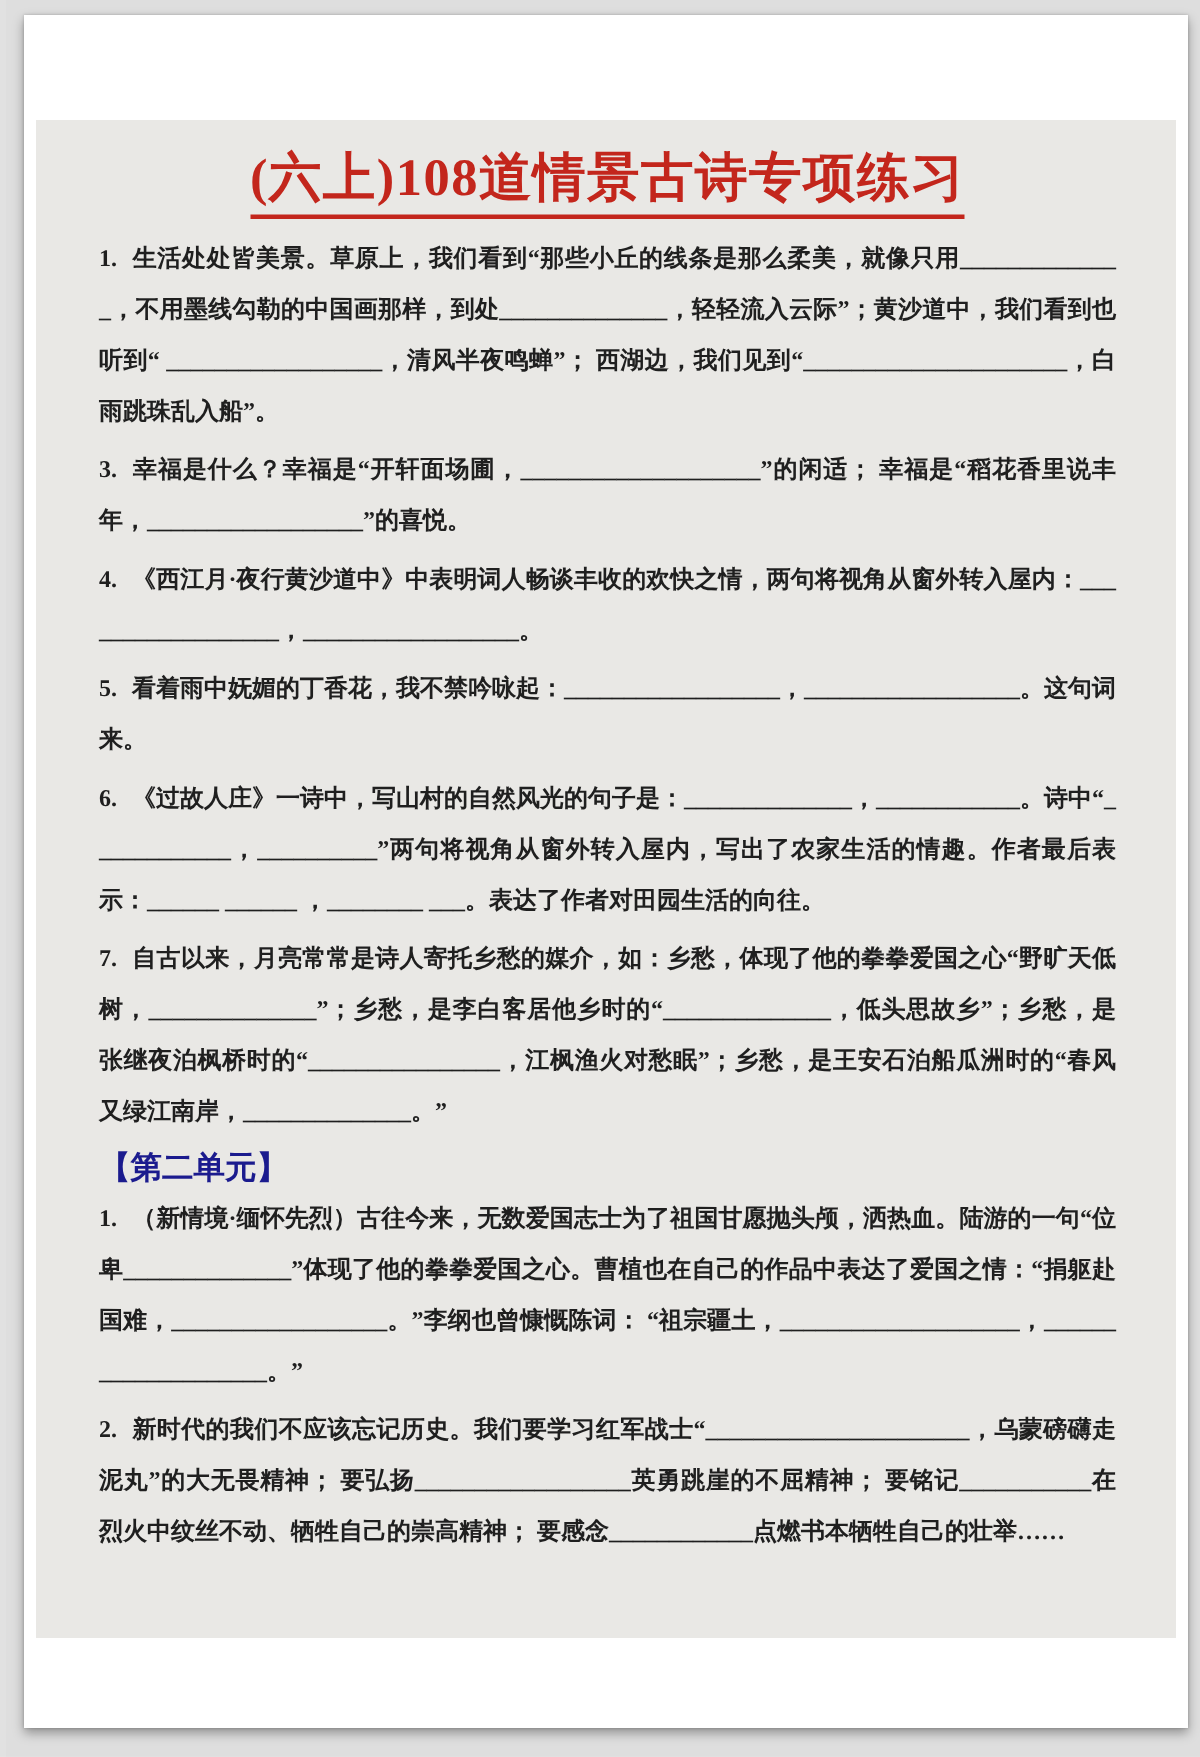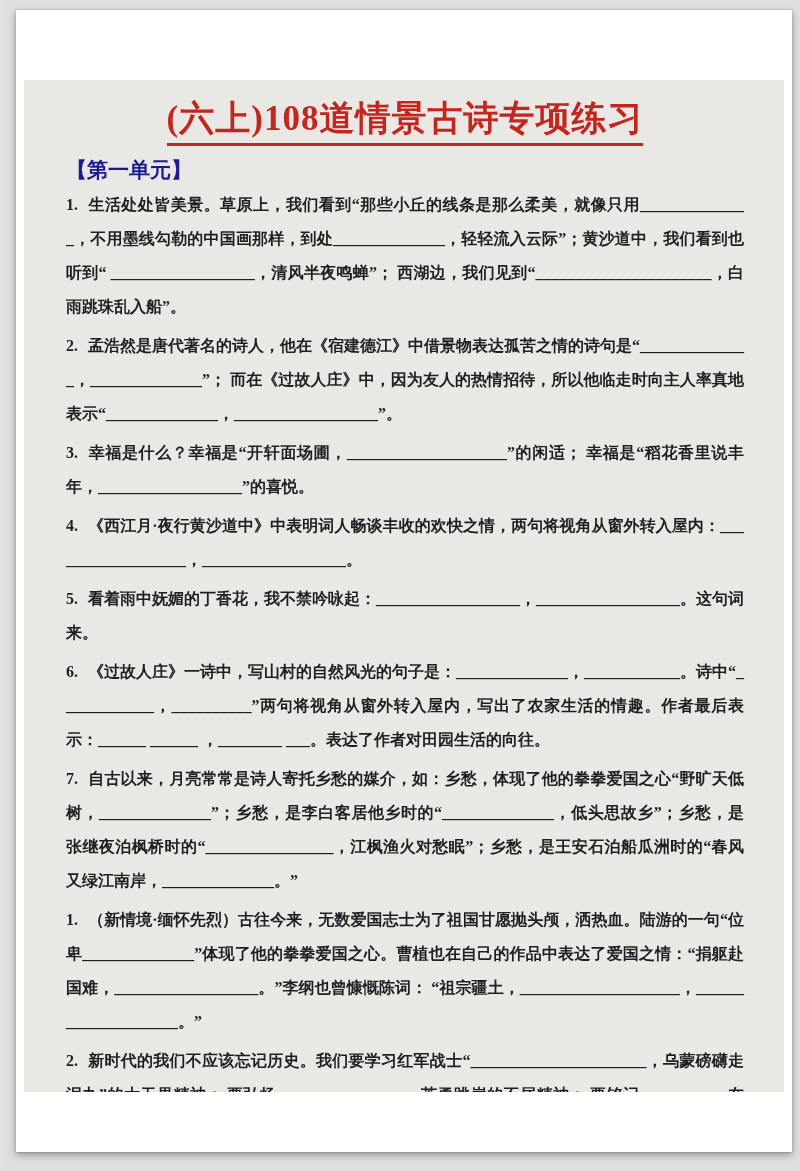--- a/index.html
+++ b/index.html
@@ -70,44 +70,41 @@
 <body>
 
 <div class="photo-frame">
   <div class="card">
     <div class="page">
 
       <h1 class="doc-title">
         <span class="t-inner">(六上)108道情景古诗专项练习</span>
       </h1>
 
-      <div class="unit-heading">【第一单元】</div>
 
       <div class="question">
         <span class="q-num">1.</span><span class="q-text">生活处处皆美景。草原上，我们看到“那些小丘的线条是那么柔美，就像只用______________，不用墨线勾勒的中国画那样，到处______________，轻轻流入云际”；黄沙道中，我们看到也听到“ __________________，清风半夜鸣蝉”； 西湖边，我们见到“______________________，白雨跳珠乱入船”。</span>
-      </div>
-      <div class="question">
-        <span class="q-num">2.</span><span class="q-text">孟浩然是唐代著名的诗人，他在《宿建德江》中借景物表达孤苦之情的诗句是“______________，______________”； 而在《过故人庄》中，因为友人的热情招待，所以他临走时向主人率真地表示“______________，__________________”。</span>
       </div>
       <div class="question">
         <span class="q-num">3.</span><span class="q-text">幸福是什么？幸福是“开轩面场圃，____________________”的闲适； 幸福是“稻花香里说丰年，__________________”的喜悦。</span>
       </div>
       <div class="question">
         <span class="q-num">4.</span><span class="q-text">《西江月·夜行黄沙道中》中表明词人畅谈丰收的欢快之情，两句将视角从窗外转入屋内：__________________，__________________。</span>
       </div>
       <div class="question">
         <span class="q-num">5.</span><span class="q-text">看着雨中妩媚的丁香花，我不禁吟咏起：__________________，__________________。这句词来。</span>
       </div>
       <div class="question">
         <span class="q-num">6.</span><span class="q-text">《过故人庄》一诗中，写山村的自然风光的句子是：______________，____________。诗中“____________，__________”两句将视角从窗外转入屋内，写出了农家生活的情趣。作者最后表示：______ ______ ，________ ___。表达了作者对田园生活的向往。</span>
       </div>
       <div class="question">
         <span class="q-num">7.</span><span class="q-text">自古以来，月亮常常是诗人寄托乡愁的媒介，如：乡愁，体现了他的拳拳爱国之心“野旷天低树，______________”；乡愁，是李白客居他乡时的“______________，低头思故乡”；乡愁，是张继夜泊枫桥时的“________________，江枫渔火对愁眠”；乡愁，是王安石泊船瓜洲时的“春风又绿江南岸，______________。”</span>
       </div>
 
+      <div class="unit-heading">【第二单元】</div>
 
       <div class="question">
         <span class="q-num">1.</span><span class="q-text">（新情境·缅怀先烈）古往今来，无数爱国志士为了祖国甘愿抛头颅，洒热血。陆游的一句“位卑______________”体现了他的拳拳爱国之心。曹植也在自己的作品中表达了爱国之情：“捐躯赴国难，__________________。”李纲也曾慷慨陈词： “祖宗疆土，____________________，____________________。”</span>
       </div>
       <div class="question">
         <span class="q-num">2.</span><span class="q-text">新时代的我们不应该忘记历史。我们要学习红军战士“______________________，乌蒙磅礴走泥丸”的大无畏精神； 要弘扬__________________英勇跳崖的不屈精神； 要铭记___________在烈火中纹丝不动、牺牲自己的崇高精神； 要感念____________点燃书本牺牲自己的壮举……</span>
       </div>
 
     </div>
   </div>

